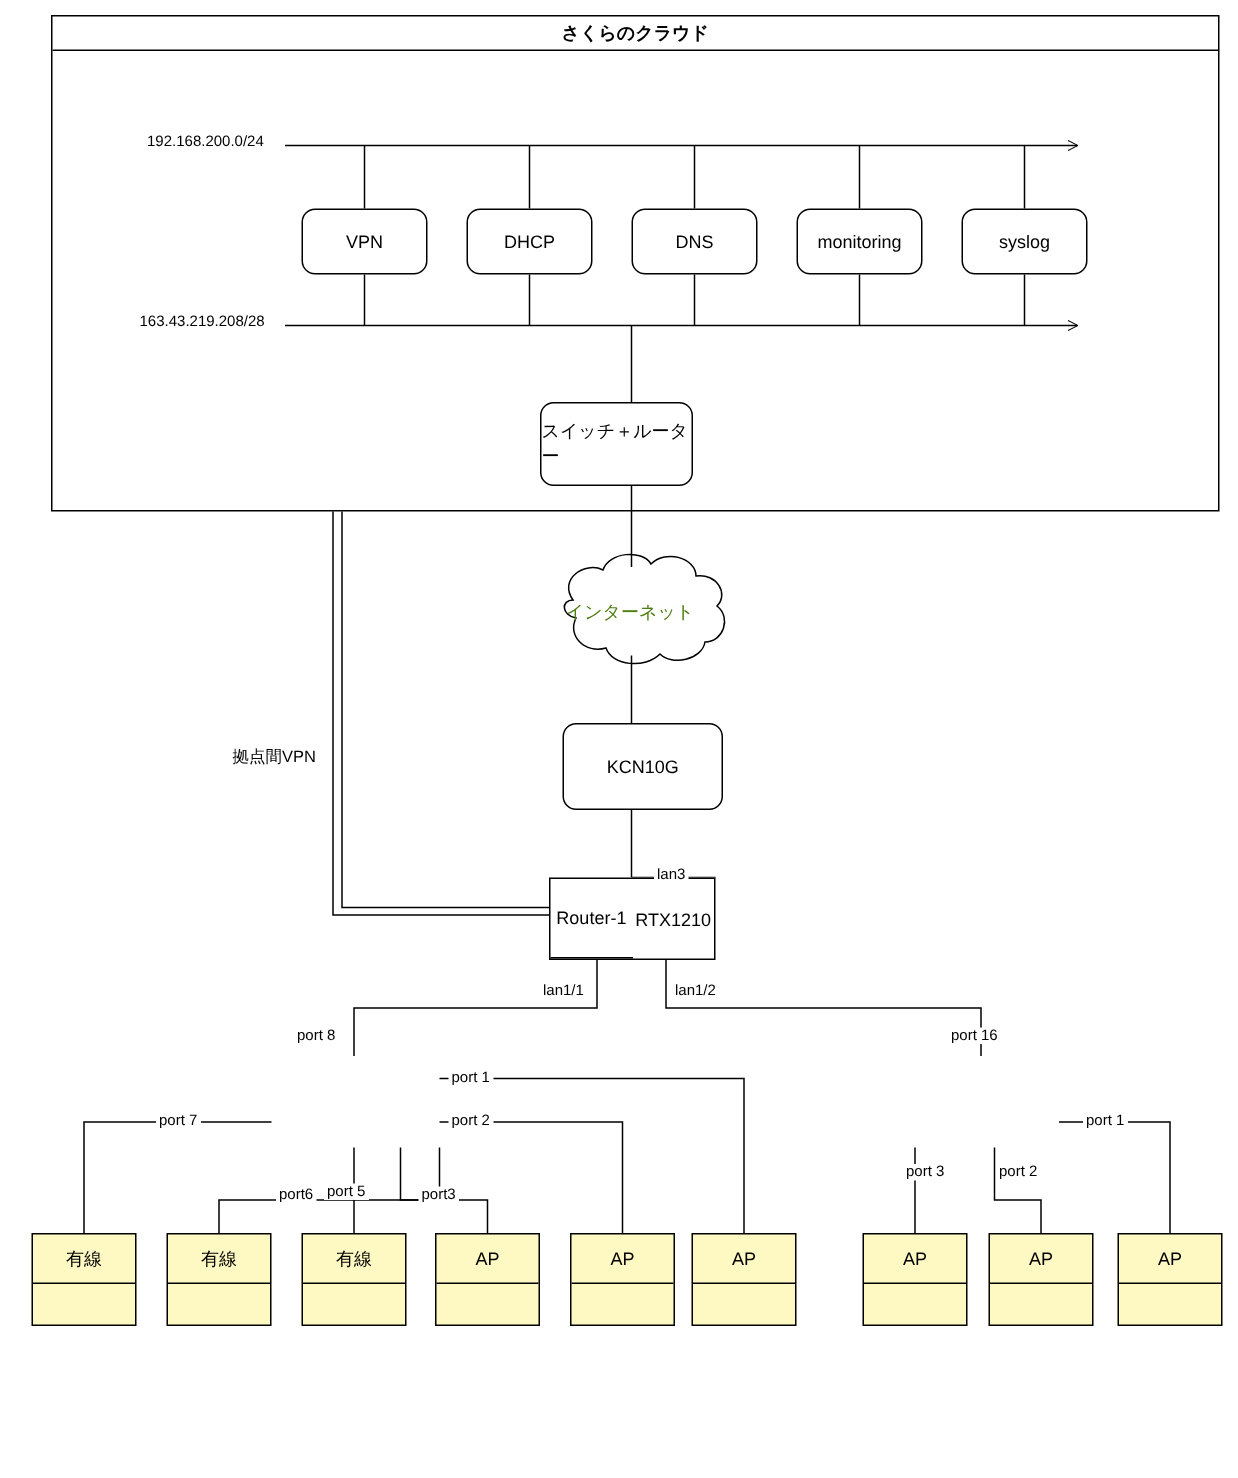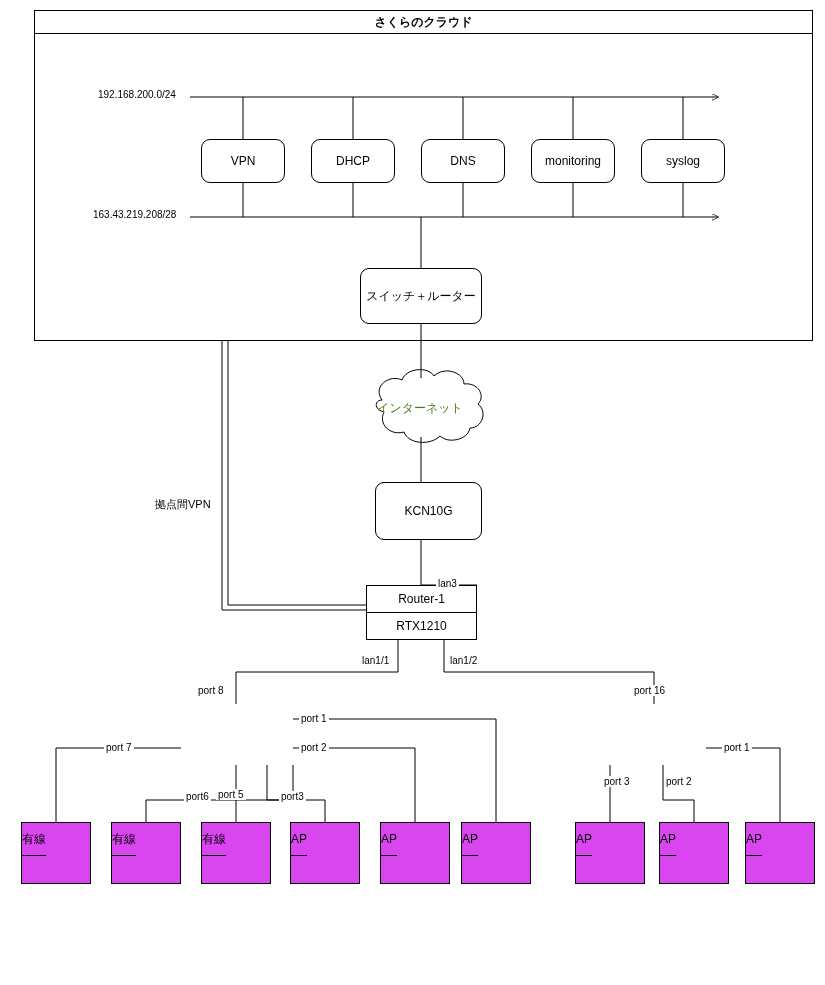--- a/index.html
+++ b/index.html
@@ -62,21 +62,21 @@
     color: #000;
   }
   .svc {
     width: 84px;
     height: 44px;
     top: 139px;
   }
   .swrouter {
     left: 360px;
     top: 268px;
-    width: 122px;
+    width: 102px;
     height: 56px;
     font-size: 12px;
   }
   .kcn {
     left: 375px;
     top: 482px;
     width: 107px;
     height: 58px;
     font-size: 12px;
   }
@@ -87,21 +87,21 @@
     color: #000;
     white-space: nowrap;
   }
   
   .dev2 {
     position: absolute;
     border: 1px solid #000;
     box-sizing: border-box;
     background: #ffffff;
     display: flex;
-    flex-direction: column;
+    flex-direction: row;
   }
   .dev2 .r1 {
     flex: 1 1 50%;
     border-bottom: 1px solid #000;
     display: flex;
     align-items: center;
     justify-content: center;
     font-size: 12px;
     color: #000;
     white-space: nowrap;
@@ -119,23 +119,23 @@
   .sw-front   { left: 181px; top: 704px; width: 112px; height: 61px; }
   .sw-back    { left: 594px; top: 704px; width: 112px; height: 61px; }
   
   .endpoint {
     position: absolute;
     top: 822px;
     width: 70px;
     height: 62px;
     border: 1px solid #000;
     box-sizing: border-box;
-    background: #d946ef;
-    display: flex;
-    flex-direction: row;
+    background: #fef9c3;
+    display: flex;
+    flex-direction: column;
   }
   .endpoint .head {
     height: 32px;
     border-bottom: 1px solid #000;
     display: flex;
     align-items: center;
     justify-content: center;
     font-size: 12px;
     color: #000;
   }

